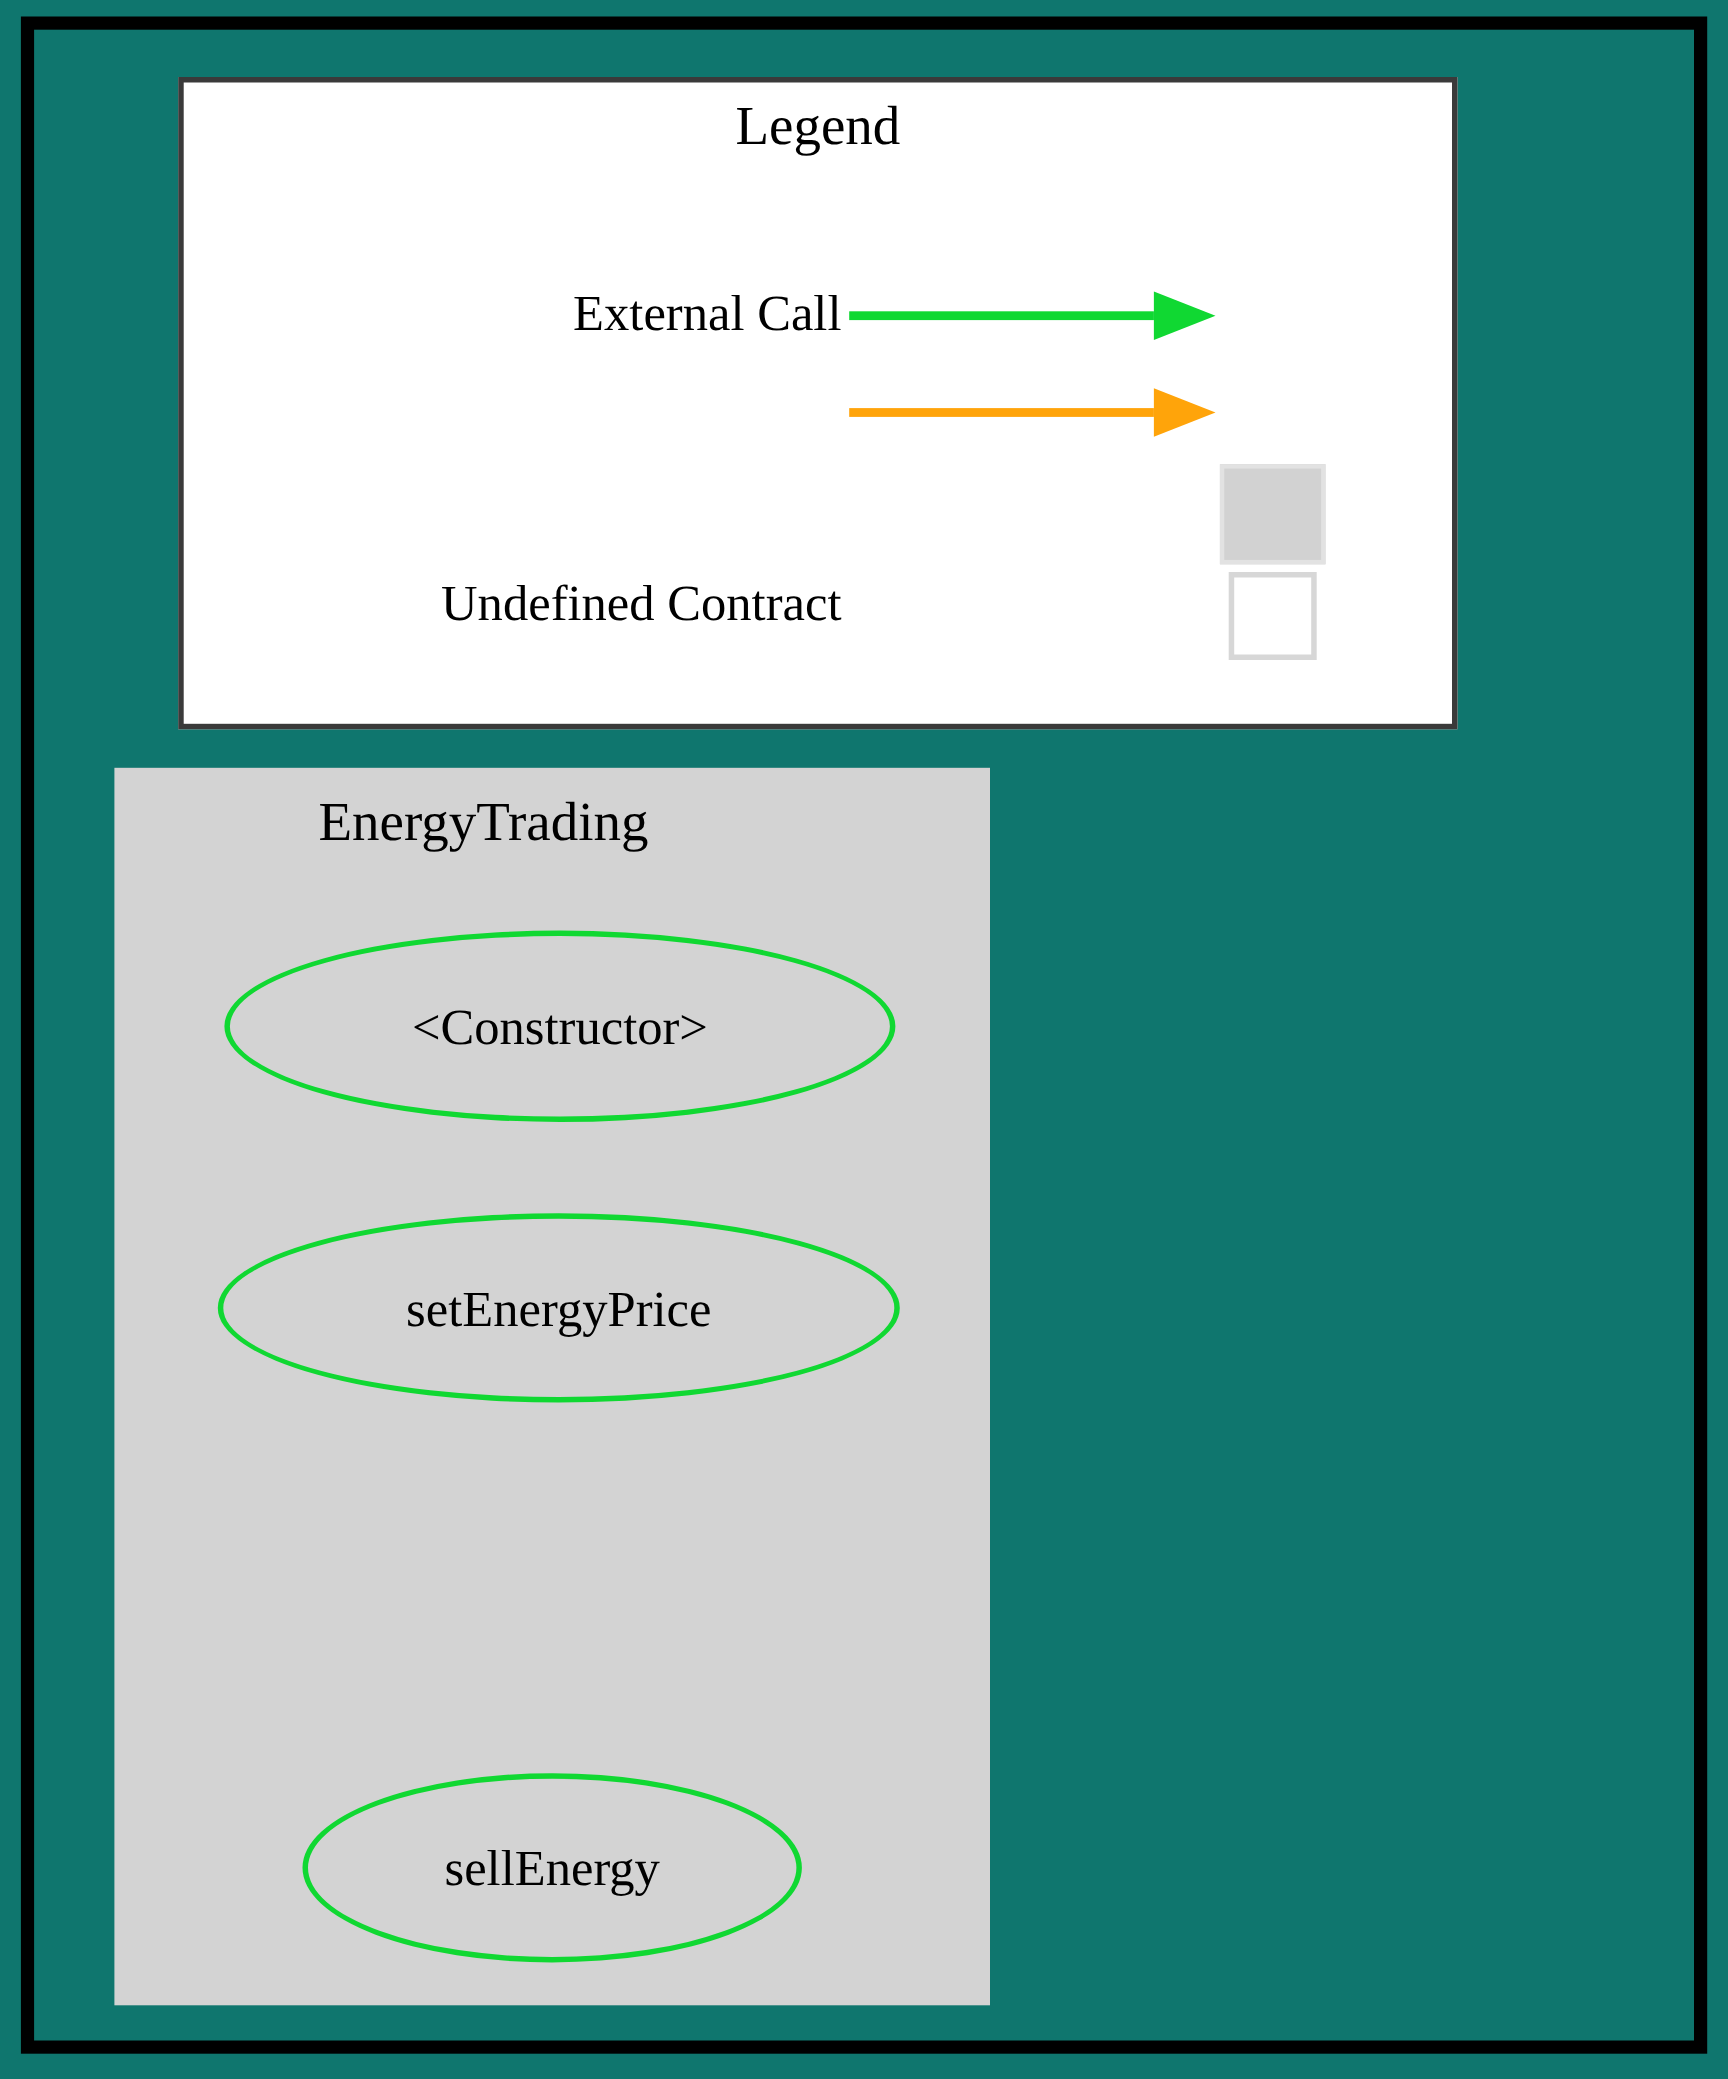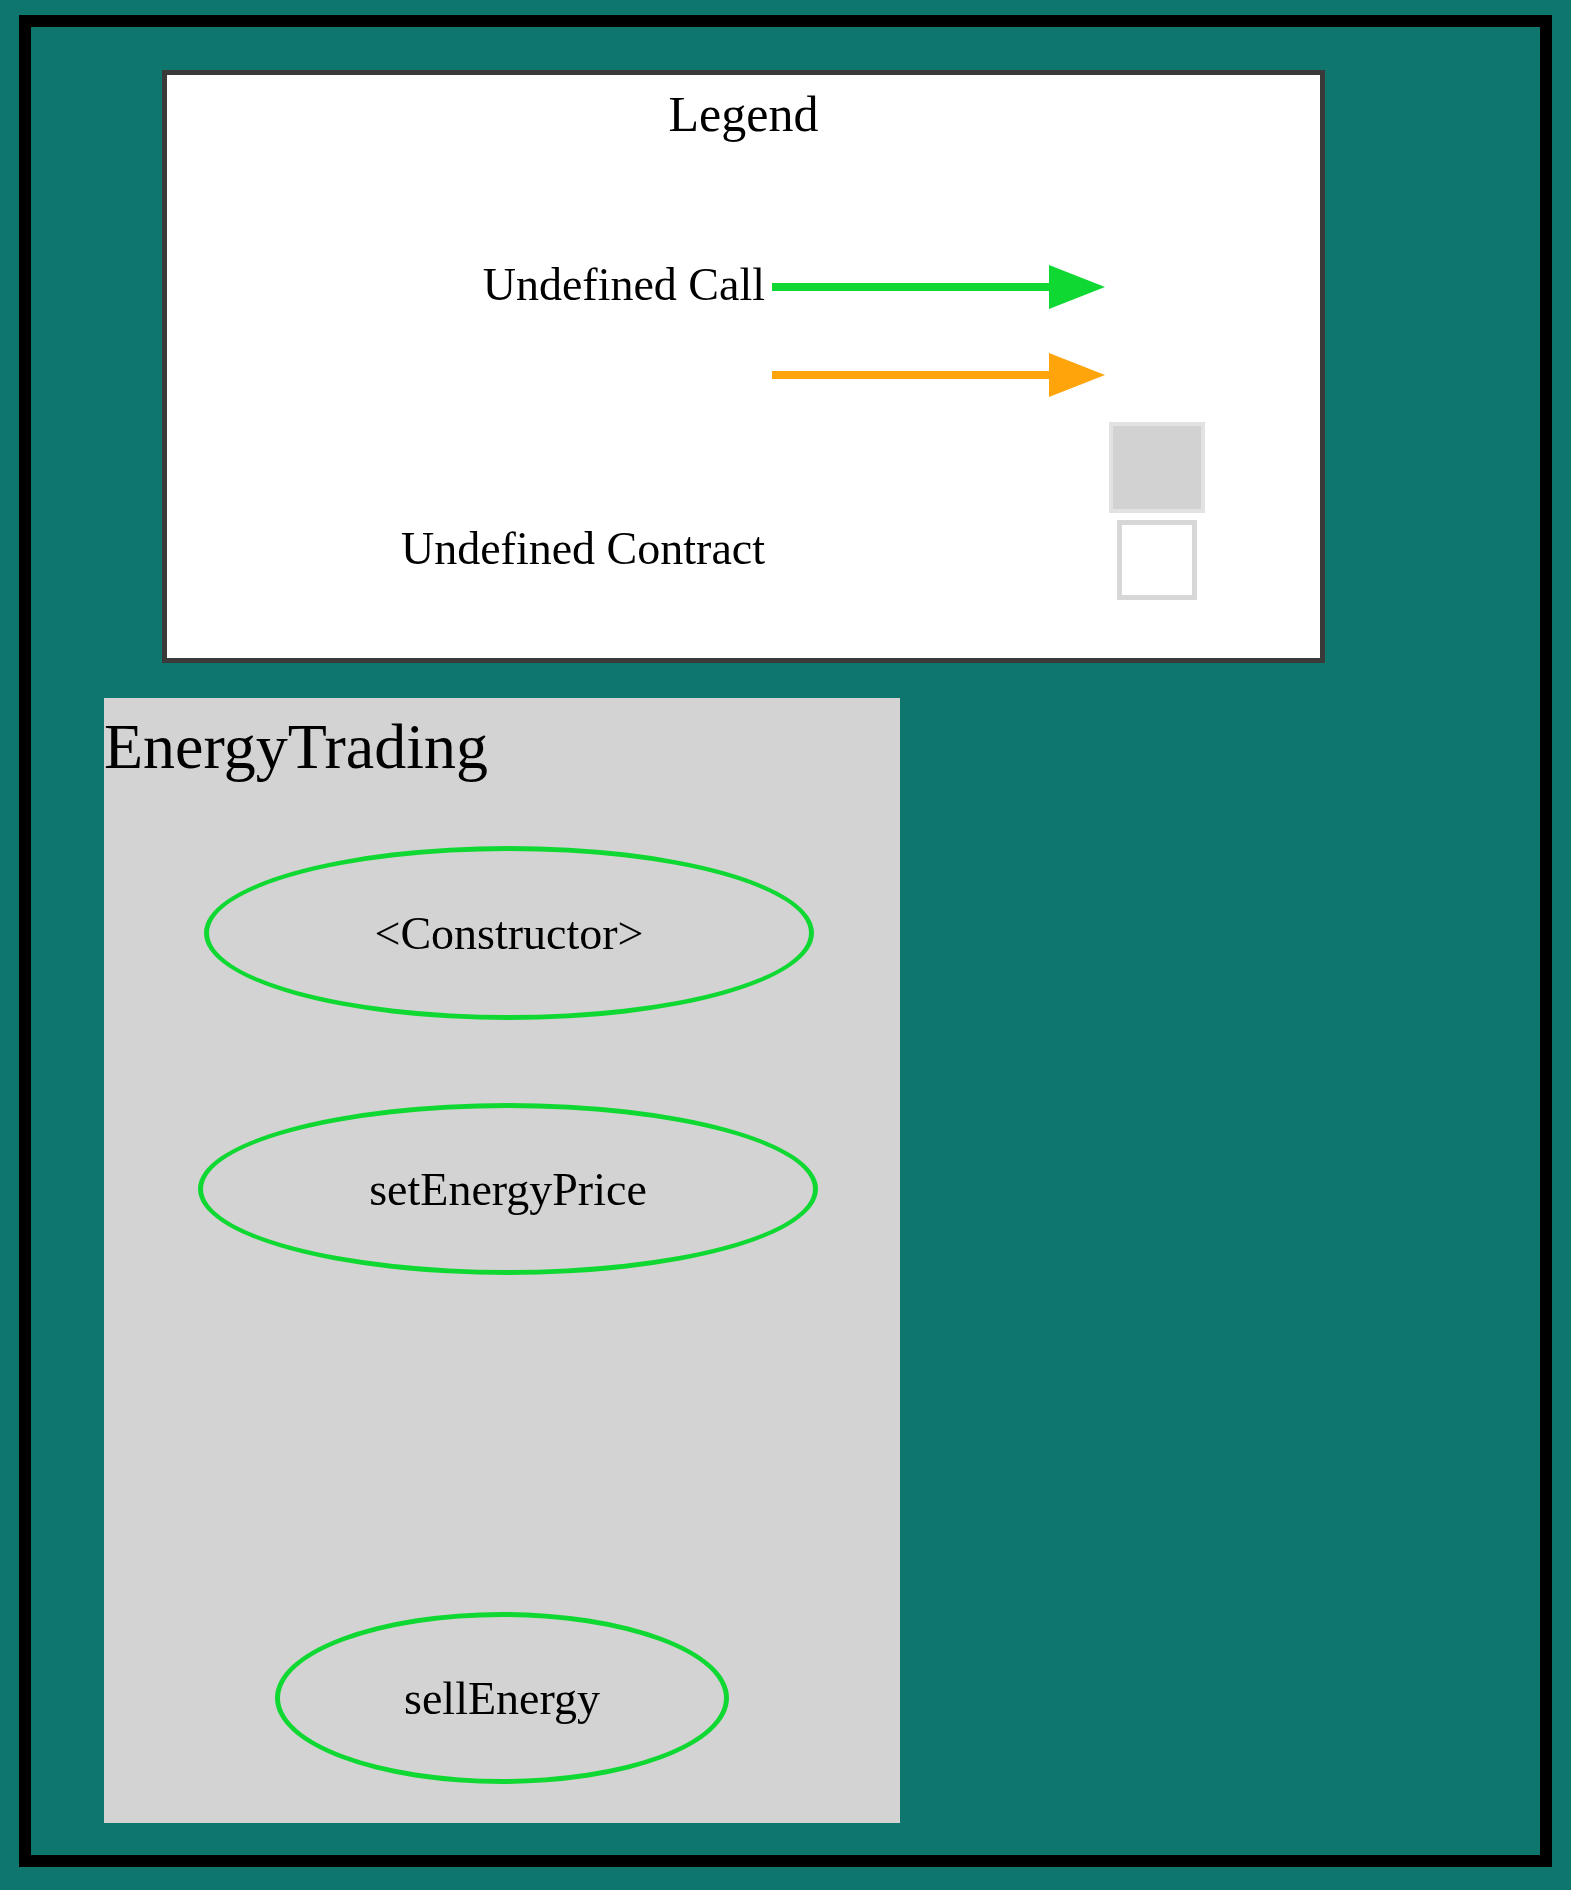--- a/index.html
+++ b/index.html
@@ -87,21 +87,22 @@
   }
   .contract-box {
     position: absolute;
     left: 104px; top: 698px;
     width: 796px; height: 1125px;
   }
   .contract-title {
     position: absolute;
     left: 104px; top: 718px;
     width: 671px;
-    font-size: 64px;
+    text-align: center;
+    font-size: 50px;
     line-height: 58px;
   }
   .node {
     position: absolute;
     border: 5px solid #0fdc35;
     border-radius: 50%;
     box-sizing: border-box;
     display: flex;
     align-items: center;
     justify-content: center;
@@ -117,21 +118,21 @@
 </head>
 <body>
 
 <div class="page">
 
   <div class="outer-frame"></div>
 
   <div class="legend-box"></div>
   <div class="legend-title">Legend</div>
 
-  <div class="legend-label row-0">Undefined Call</div>
+  <div class="legend-label row-0">External Call</div>
   <div class="arrow row-0">
     <div class="arrow-line" style="background-color: rgb(16, 216, 50);"></div>
     <div class="arrow-head" style="border-left-color: rgb(16, 216, 50);"></div>
   </div>
 
   <div class="arrow row-1">
     <div class="arrow-line" style="background-color: rgb(255, 164, 10);"></div>
     <div class="arrow-head" style="border-left-color: rgb(255, 164, 10);"></div>
   </div>
 

